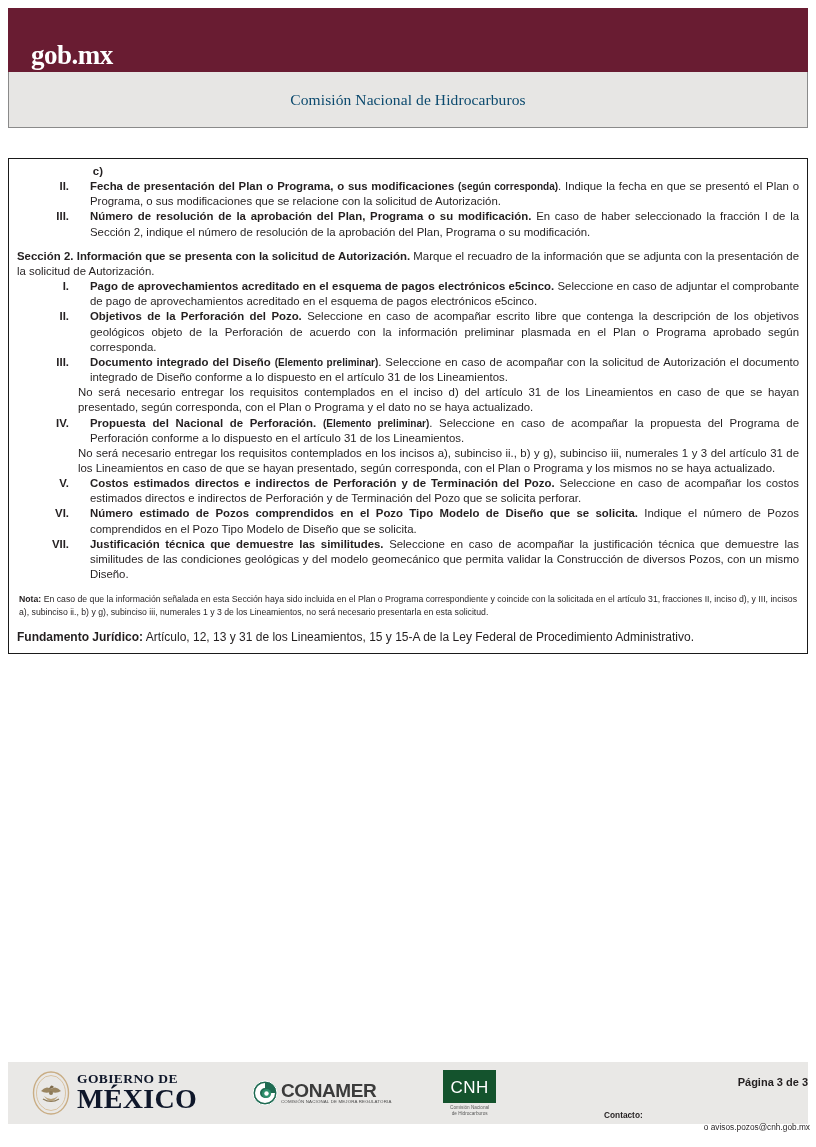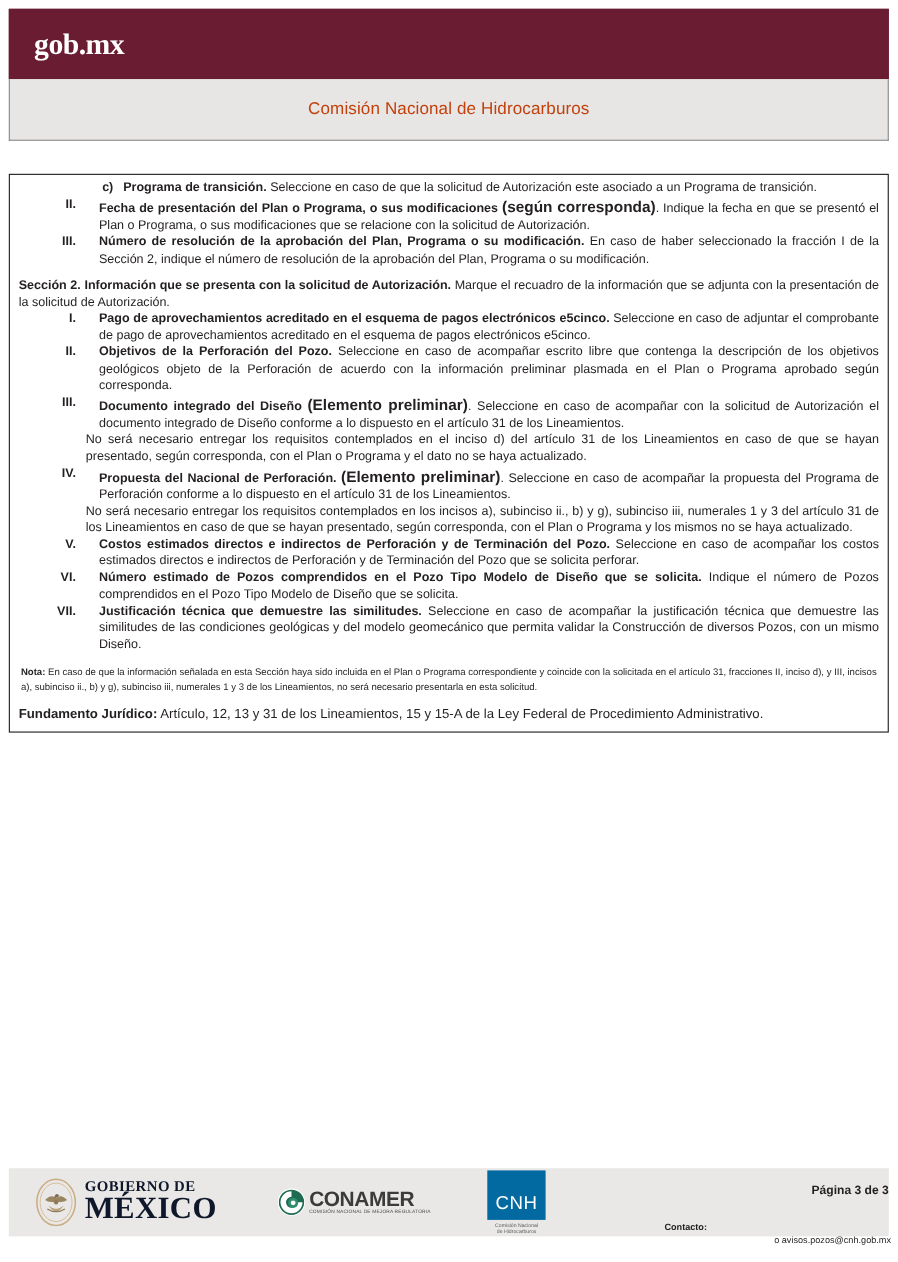--- a/index.html
+++ b/index.html
@@ -21,21 +21,21 @@
     position: absolute;
     left: 8px;
     top: 8px;
     width: 800px;
   }
   .gobmx-bar {
     background: #691C32;
     height: 64px;
     box-sizing: border-box;
     display: flex;
-    align-items: center;
+    align-items: flex-end;
     padding-left: 22px;
     border: 1px solid #691C32;
   }
   .gobmx-wordmark {
     color: #ffffff;
     font-family: "Liberation Serif", serif;
     font-weight: bold;
     font-size: 27px;
     letter-spacing: -0.5px;
   }
@@ -44,22 +44,23 @@
     height: 56px;
     box-sizing: border-box;
     border: 1px solid #8a8a8a;
     border-top: none;
     display: flex;
     align-items: center;
     justify-content: center;
   }
   .agency-title {
     font-size: 15.5px;
-    color: #c2410c;
+    color: #0c4a6e;
     letter-spacing: 0.1px;
+    font-family: Liberation Serif, serif;
   }
 
   
   .content-box {
     position: absolute;
     left: 8px;
     top: 158px;
     width: 800px;
     box-sizing: border-box;
     border: 1px solid #1a1a1a;
@@ -89,21 +90,21 @@
   
   .lvl-c .marker   { width: 86px; padding-right: 9px; }
   .lvl-rom .marker { width: 52px; padding-right: 21px; }
 
   .lvl-c .body-text,
   .lvl-rom .body-text { }
   .cont-rom { margin-left: 61px; }
 
   b, strong { font-weight: bold; }
   .small-bold {
-    font-size: 14px;
+    font-size: 10px;
     font-weight: bold;
   }
 
   .section-head {
     margin-top: 9px;
     text-align: justify;
   }
 
   .nota {
     margin-top: 11px;
@@ -165,25 +166,25 @@
   .conamer-words .cw2 {
     font-size: 4.4px; color: #4a4a4a; letter-spacing: 0.15px;
     font-family: "Liberation Sans", sans-serif;
   }
 
   .logo-cnh {
     margin-left: 52px;
     text-align: center;
   }
   .cnh-box {
-    background: #0369a1;
+    background: #14532d;
     color: #ffffff;
     font-size: 17px;
     letter-spacing: 0.5px;
-    padding: 20px 7px 5px 7px;
+    padding: 8px 7px 5px 7px;
     display: inline-block;
     font-family: "Liberation Sans", sans-serif;
   }
   .cnh-sub {
     font-size: 4.7px;
     color: #5a5a5a;
     line-height: 1.25;
     margin-top: 2px;
   }
 
@@ -218,21 +219,20 @@
   </div>
   <div class="agency-bar">
     <span class="agency-title">Comisión Nacional de Hidrocarburos</span>
   </div>
 </div>
 
 <div class="content-box">
 
   <div class="row lvl-c">
     <span class="marker">c)</span>
-    <span class="body-text"><b>Programa de transición.</b><span> Seleccione en caso de que la solicitud de Autorización este asociado a un Programa de transición.</span></span>
   </div>
 
   <div class="row lvl-rom">
     <span class="marker">II.</span>
     <span class="body-text"><b>Fecha de presentación del Plan o Programa, o sus modificaciones</b> <span class="small-bold">(según corresponda)</span><span>. Indique la fecha en que se presentó el Plan o Programa, o sus modificaciones que se relacione con la solicitud de Autorización.</span></span>
   </div>
 
   <div class="row lvl-rom">
     <span class="marker">III.</span>
     <span class="body-text"><b>Número de resolución de la aprobación del Plan, Programa o su modificación.</b><span> En caso de haber seleccionado la fracción I de la Sección 2, indique el número de resolución de la aprobación del Plan, Programa o su modificación.</span></span>

